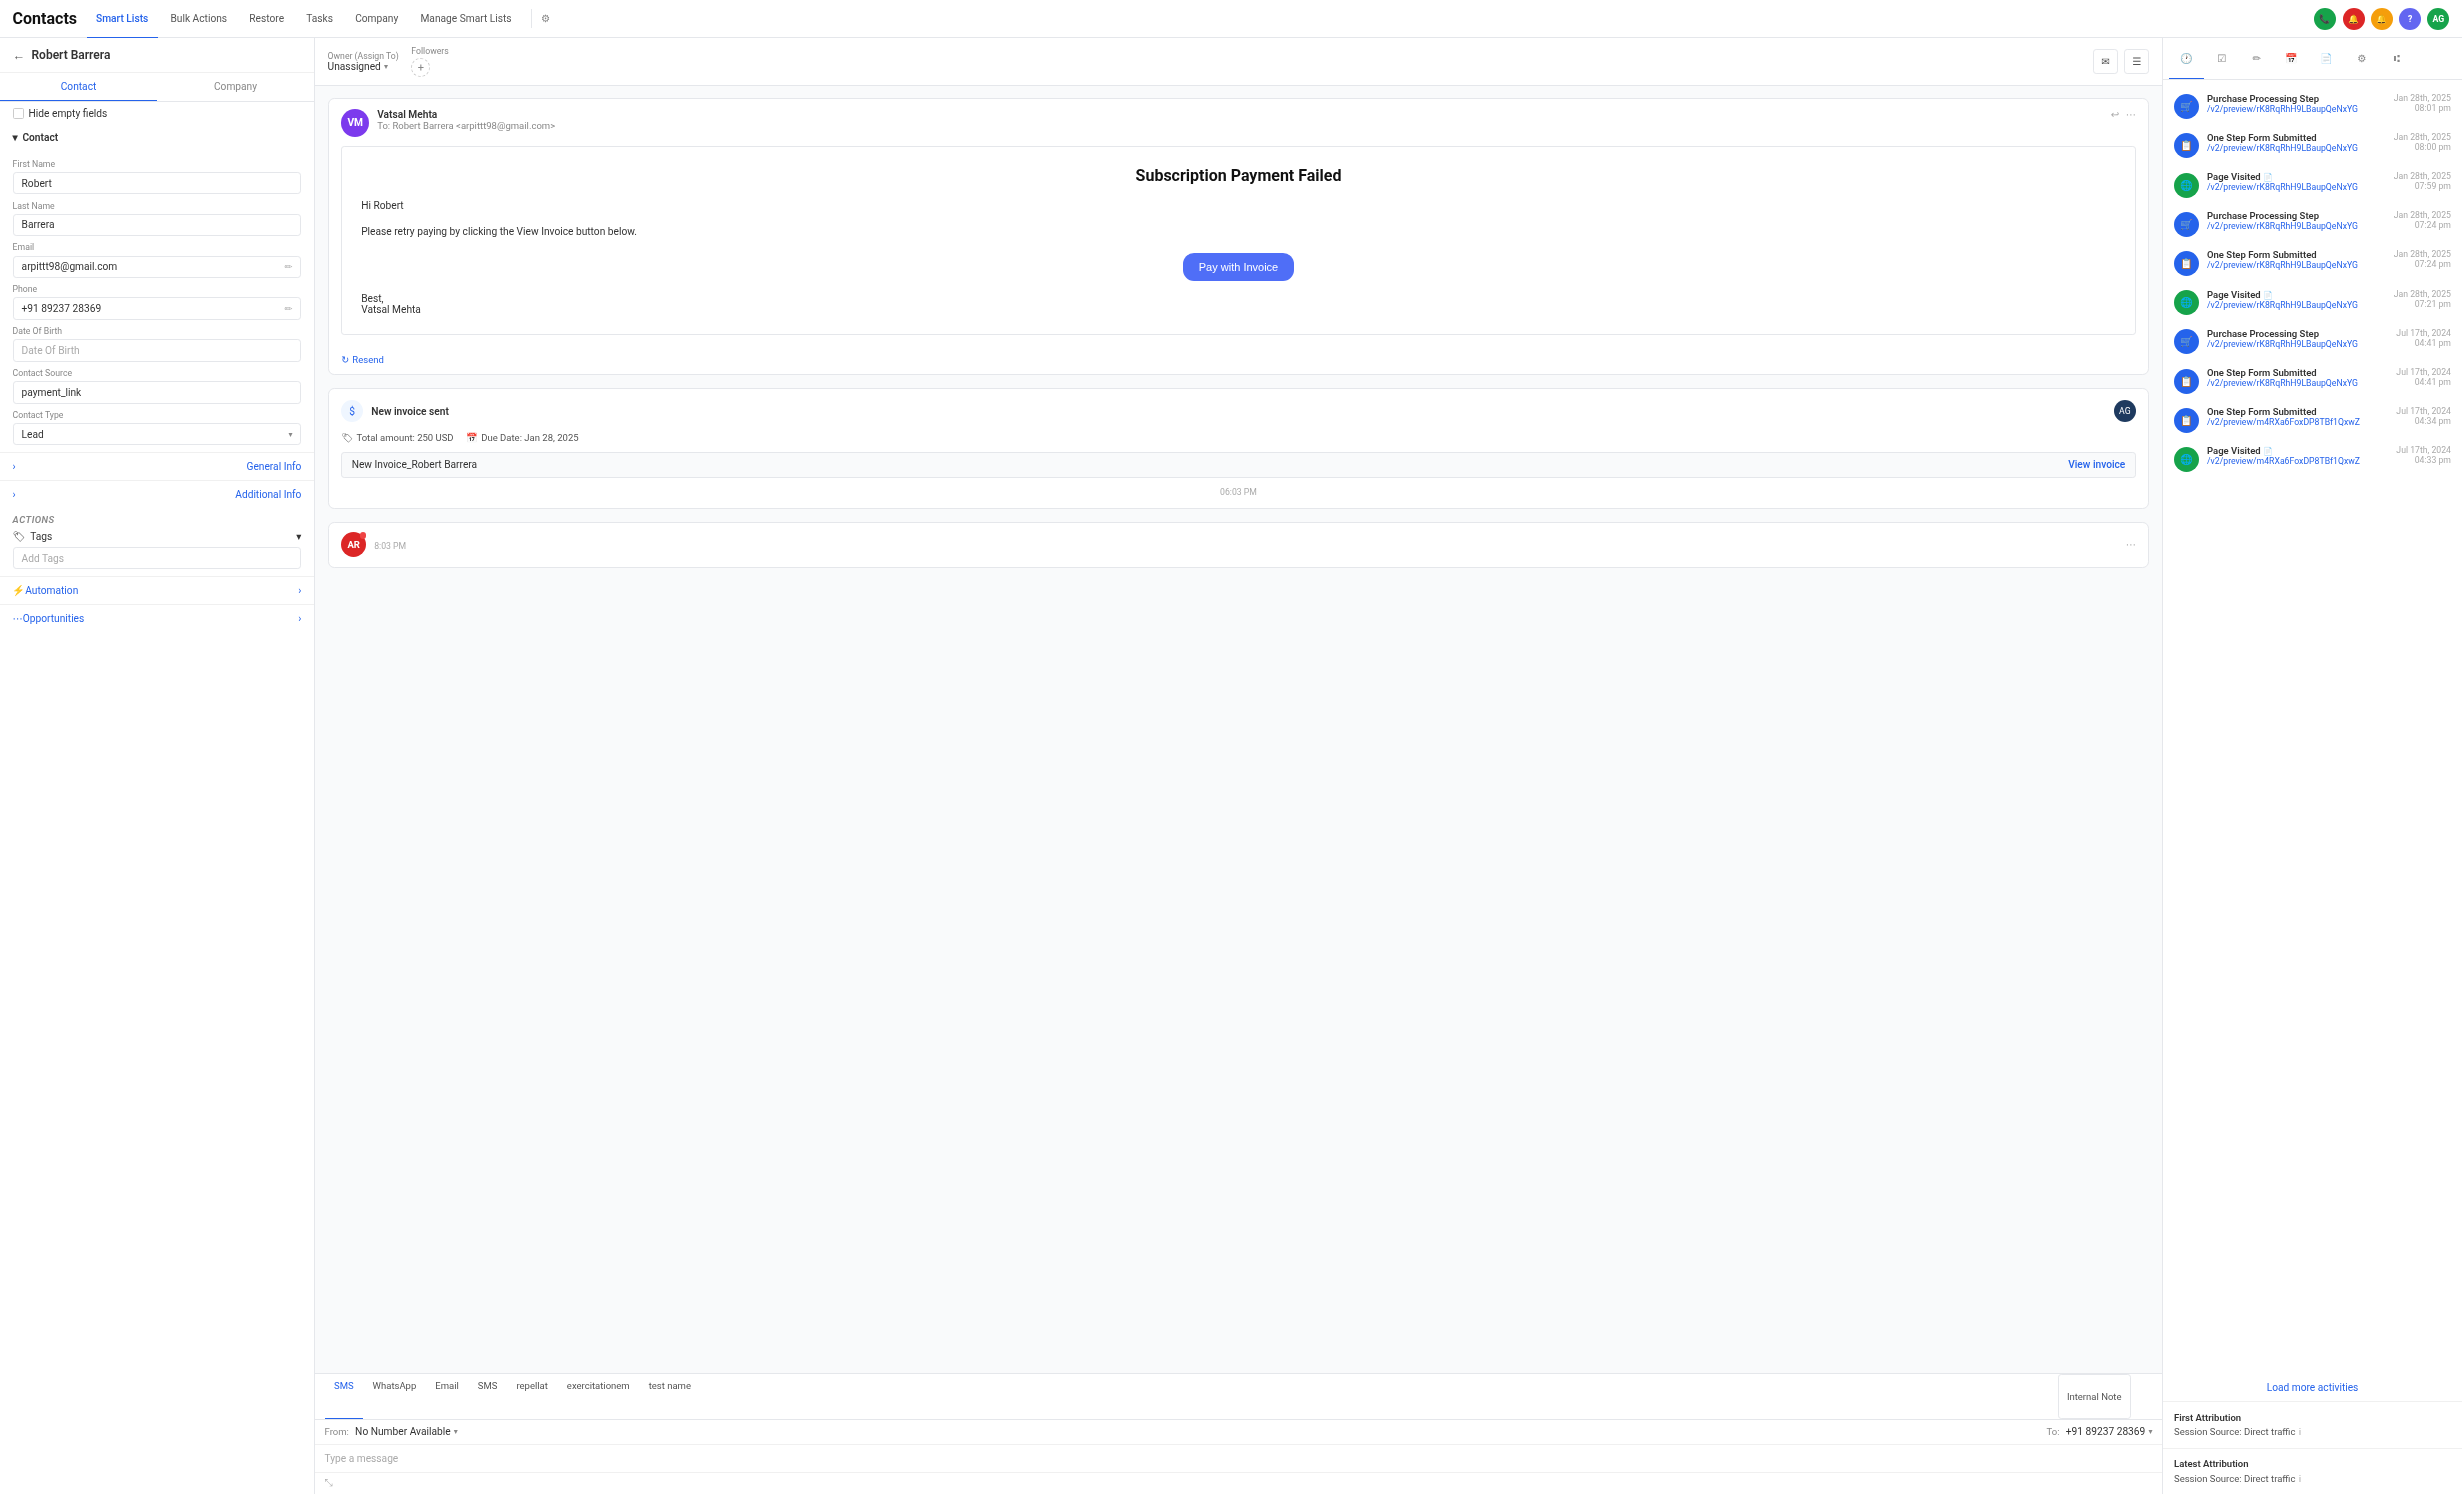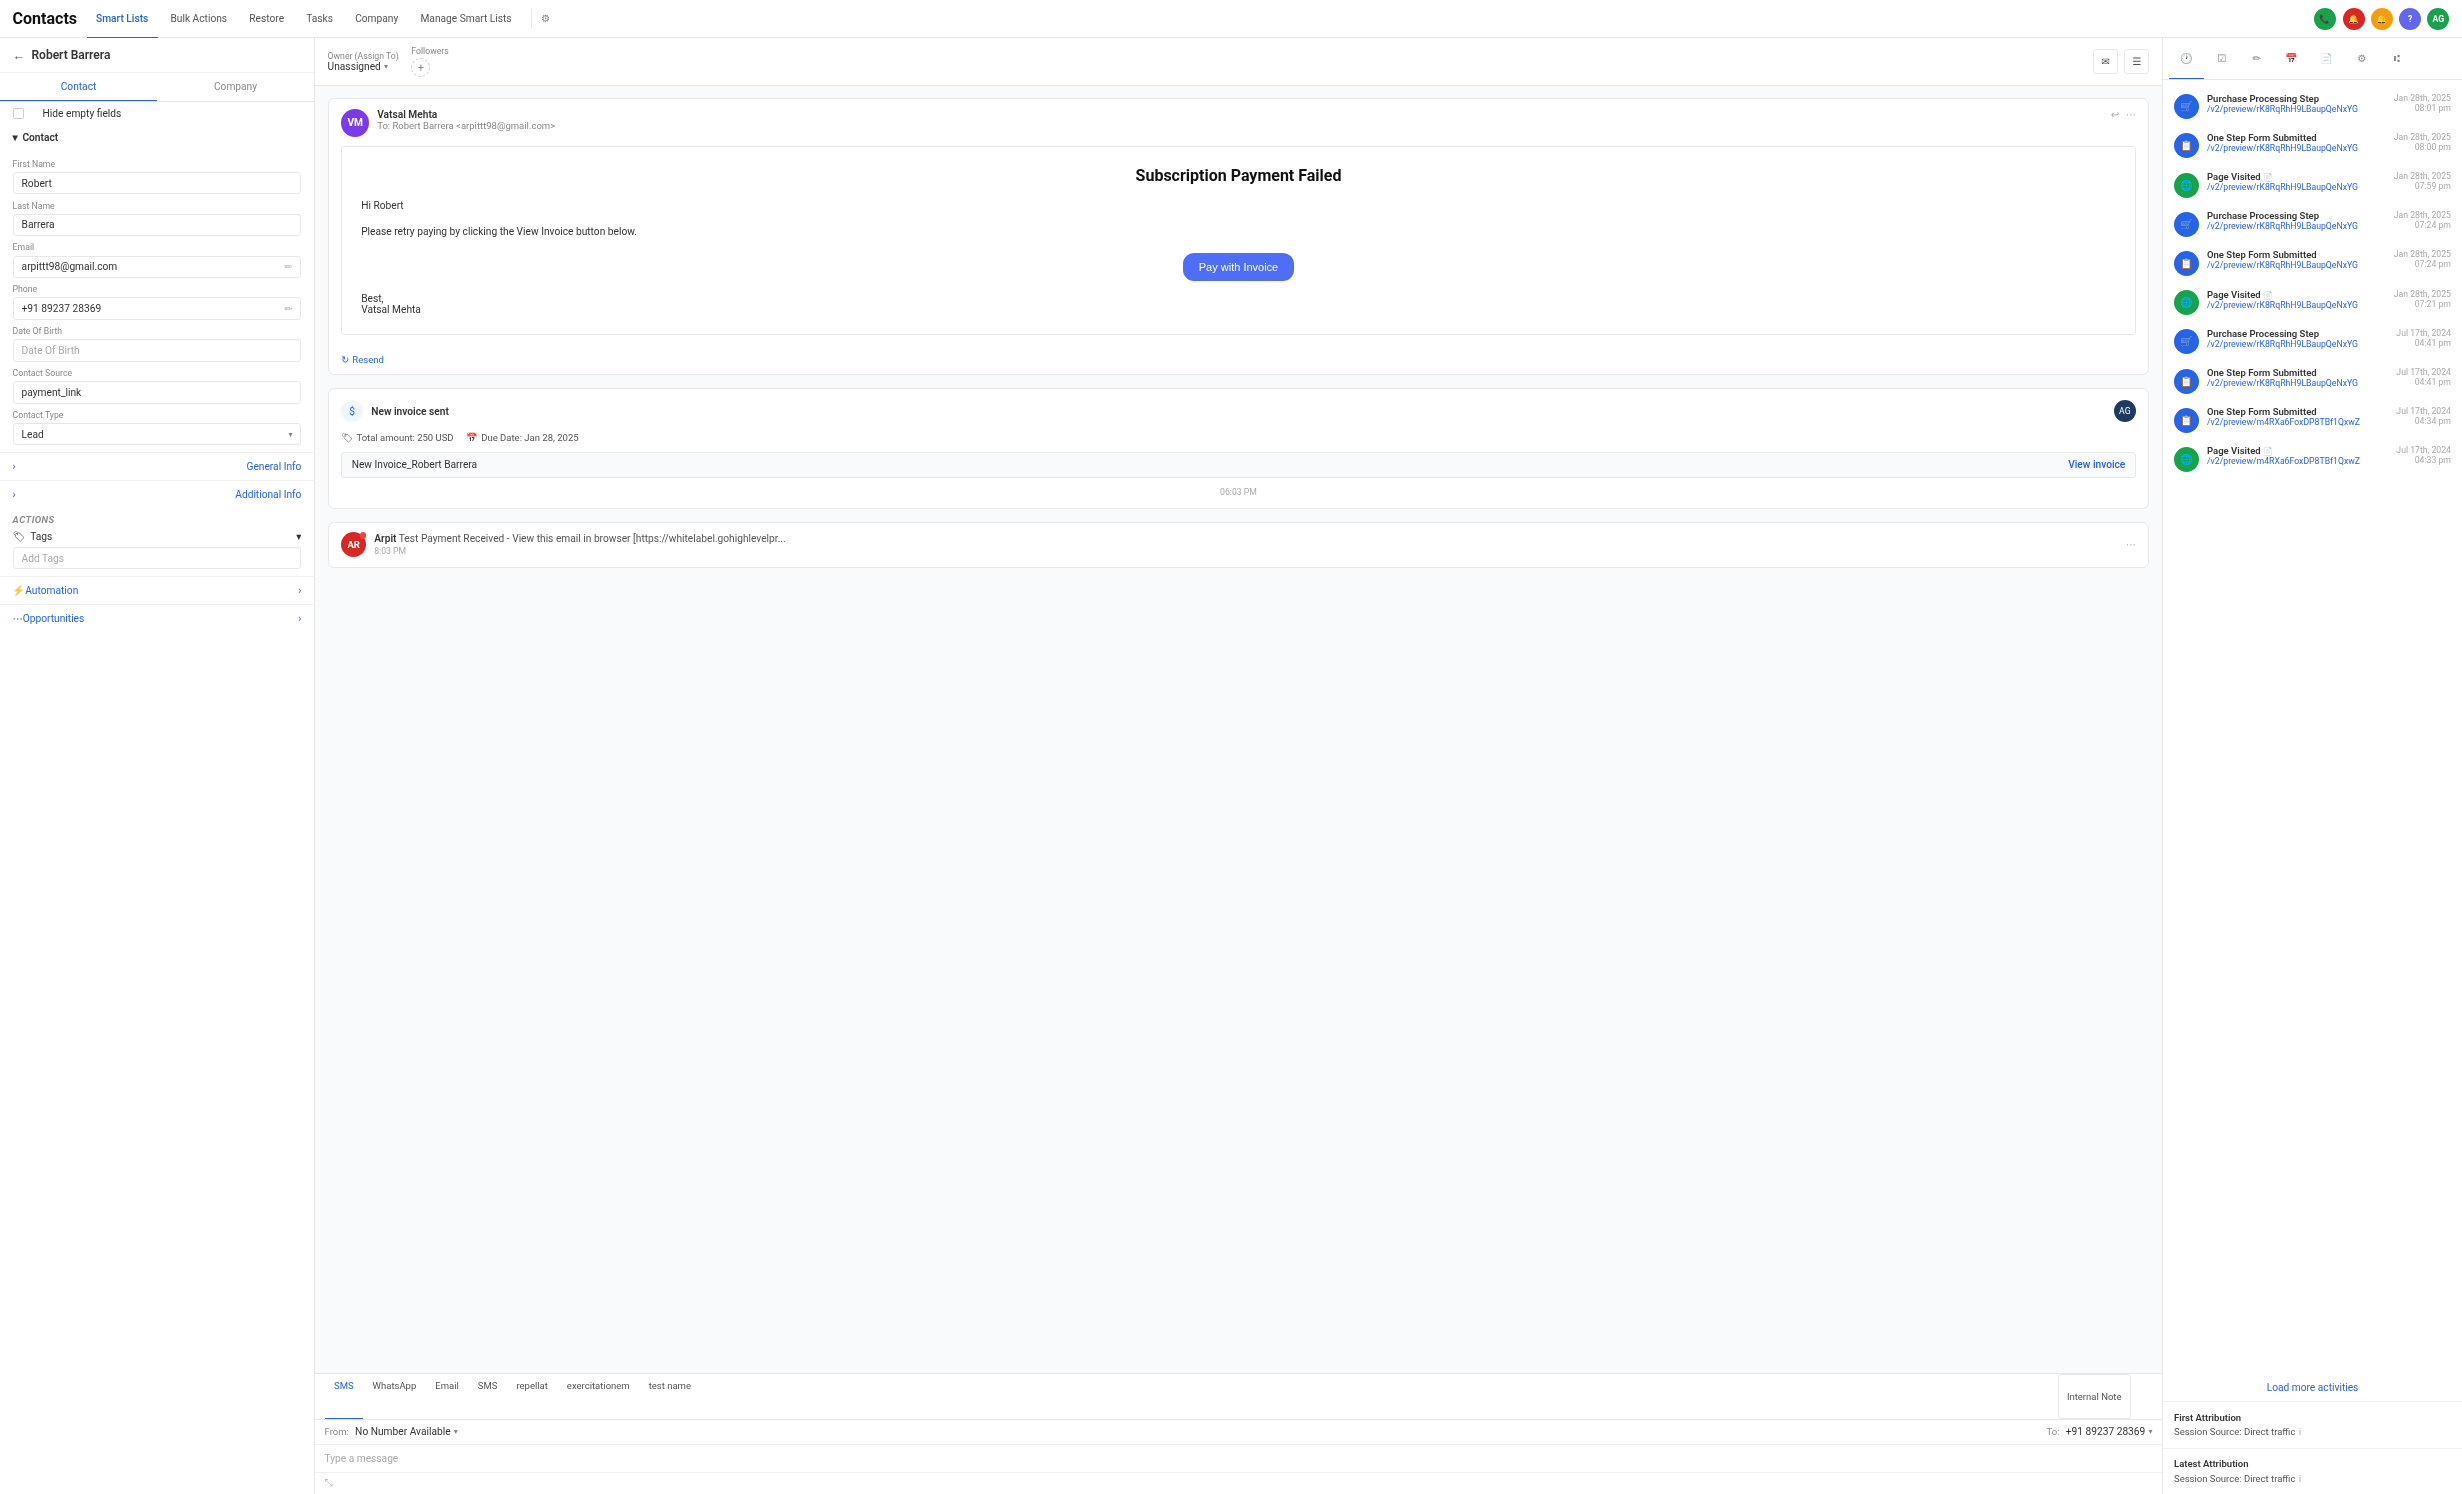--- a/index.html
+++ b/index.html
@@ -19,21 +19,21 @@
     .main-layout { display: flex; height: calc(100vh - 38px); }
 
     
     .left-panel { width: 315px; min-width: 315px; background: #fff; border-right: 0.8px solid #e5e7eb; overflow-y: auto; display: flex; flex-direction: column; }
     .contact-header { padding: 9.5px 12.6px; display: flex; align-items: center; gap: 6.3px; border-bottom: 0.8px solid #f0f0f0; }
     .back-arrow { color: #555; cursor: pointer; font-size: 12.6px; }
     .contact-name { font-weight: 600; font-size: 12px; }
     .contact-tabs { display: flex; border-bottom: 0.8px solid #e5e7eb; }
     .contact-tab { flex: 1; text-align: center; padding: 8px; font-size: 10.2px; color: #888; cursor: pointer; border-bottom: 1.6px solid transparent; }
     .contact-tab.active { color: #2563eb; border-bottom: 1.6px solid #2563eb; }
-    .hide-empty-row { display: flex; align-items: flex-start; gap: 19px; padding: 6.3px 12.6px; }
+    .hide-empty-row { display: flex; align-items: flex-start; gap: 5px; padding: 6.3px 12.6px; }
     .checkbox-box { width: 11px; height: 11px; border: 0.8px solid #ccc; border-radius: 1.6px; }
     .section-header { display: flex; align-items: center; gap: 4.7px; padding: 6.3px 12.6px; color: #333; font-weight: 600; font-size: 10.2px; cursor: pointer; }
 
     .field-group { padding: 3.2px 12.6px 6.3px; }
     .field-label { font-size: 8.7px; color: #888; margin-bottom: 3.2px; margin-top: 6.3px; }
     .field-input { width: 100%; border: 0.8px solid #e5e7eb; border-radius: 3.2px; padding: 4.7px 8px; font-size: 10.2px; color: #333; background: #fff; position: relative; display: flex; align-items: center; justify-content: space-between; }
     .field-input-text { color: #333; font-size: 10.2px; }
     .edit-icon { color: #aaa; font-size: 9.5px; cursor: pointer; }
 
     .collapsible-section { border-top: 0.8px solid #f0f0f0; }
@@ -339,25 +339,20 @@
         </div>
         <div class="invoice-time">06:03 PM</div>
       </div>
 
       <div class="test-payment-row">
         <div class="tp-avatar">
           <span>AR</span>
           <div class="small-badge"></div>
         </div>
         <div class="tp-content">
-          <div>
-            <span class="tp-sender">Arpit</span>
-            <span class="tp-subject"> <span>Test Payment Received</span></span>
-            <span class="tp-subject">- View this email in browser [https://whitelabel.gohighlevelpr...</span>
-          </div>
           <div class="tp-time">8:03 PM</div>
         </div>
         <span style="color:#aaa;cursor:pointer;">⋯</span>
       </div>
     </div>
 
     <div class="compose-area">
       <div class="compose-tabs">
         <div class="compose-tab active">SMS</div>
         <div class="compose-tab">WhatsApp</div>

